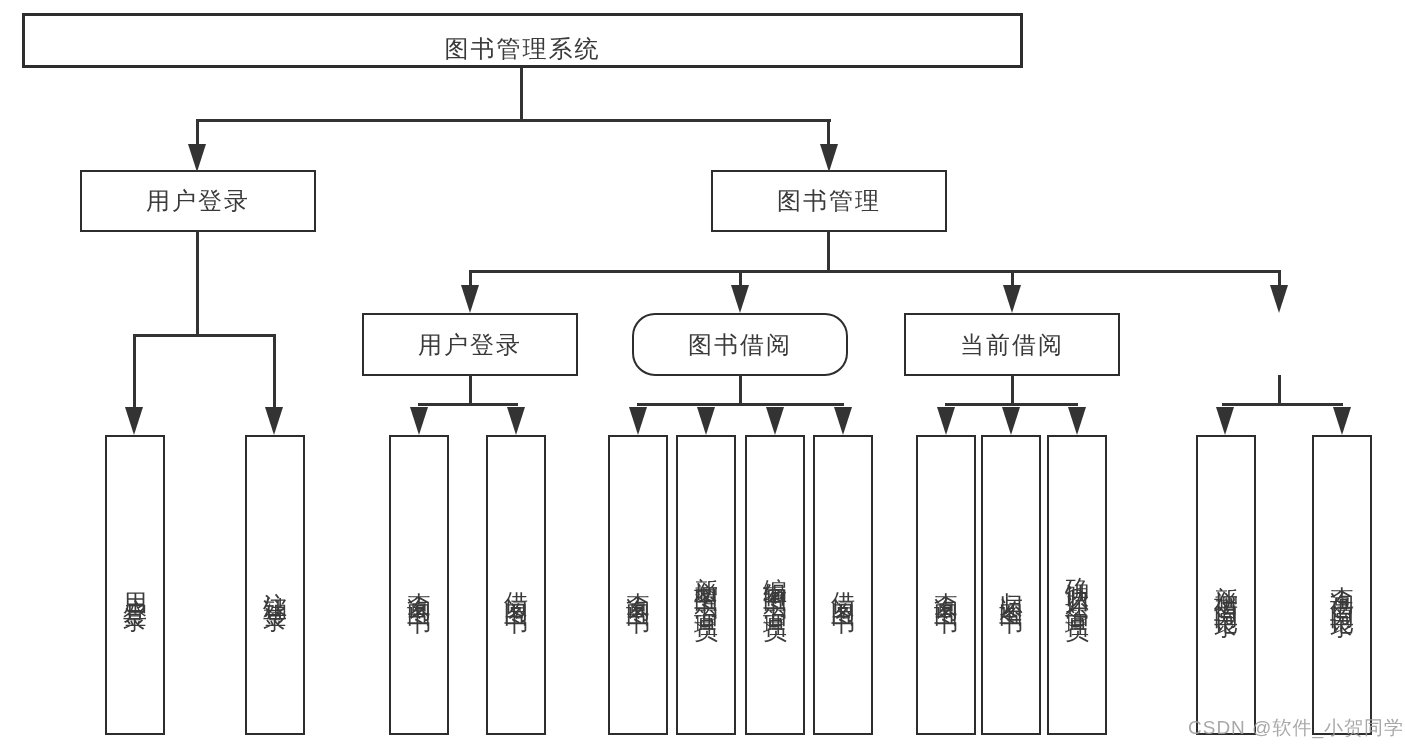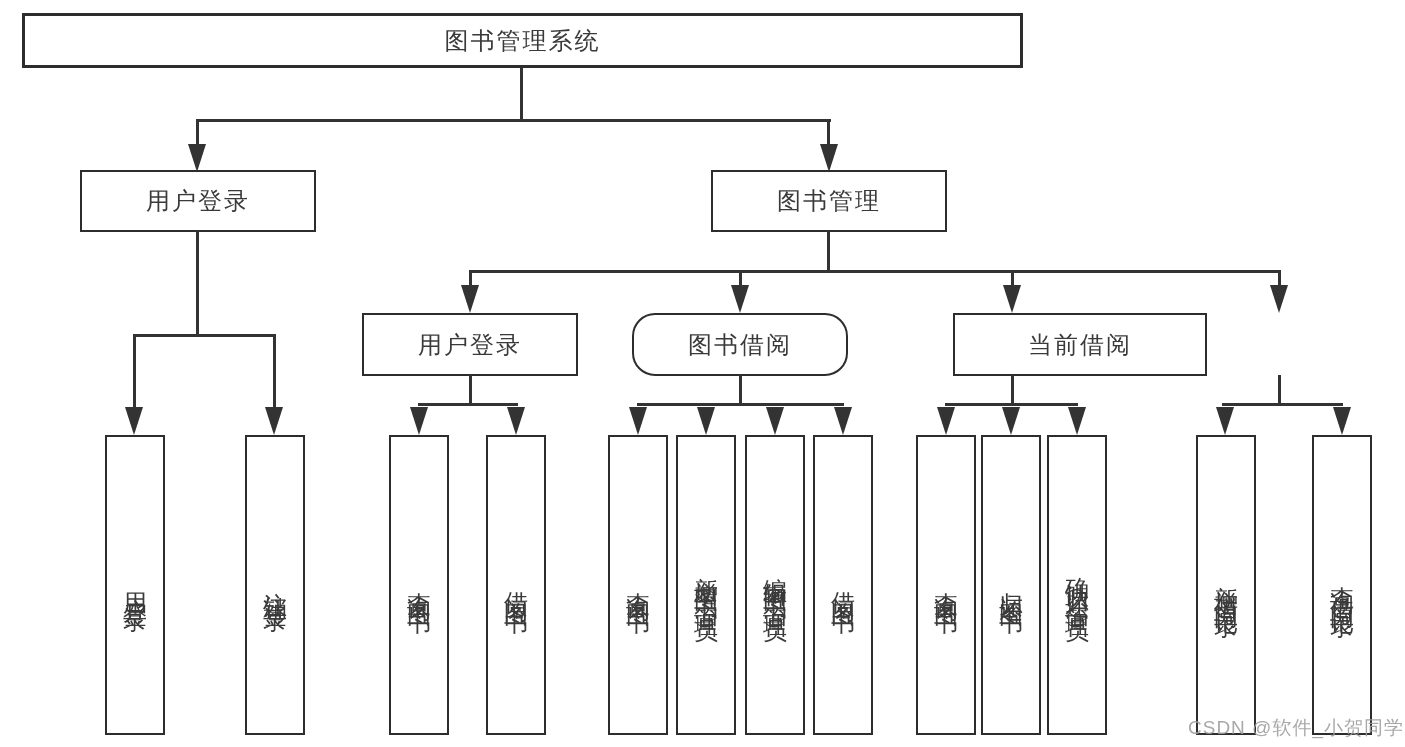--- a/index.html
+++ b/index.html
@@ -19,21 +19,21 @@
   .box{
     position:absolute;
     box-sizing:border-box;
     background:#ffffff;
     border:2px solid var(--border);
     display:flex;
     align-items:center;
     justify-content:center;
     color:var(--text);
   }
-  .box.root{border-width:3px;}
+  .box.root{border-width:3px;align-items:flex-end;}
   .box span{
     font-size:24px;
     letter-spacing:2px;
     color:var(--text);
     white-space:nowrap;
   }
   .leaf span{
     writing-mode:vertical-rl;
     text-orientation:mixed;
     letter-spacing:6px;
@@ -75,21 +75,21 @@
   <div class="box" style="left:711px;top:170px;width:236px;height:62px;">
     <span>图书管理</span>
   </div>
 
   <div class="box" style="left:362px;top:313px;width:216px;height:63px;">
     <span>用户登录</span>
   </div>
   <div class="box" style="left:632px;top:313px;width:216px;height:63px;border-radius:23px;">
     <span>图书借阅</span>
   </div>
-  <div class="box" style="left:953px;top:313px;width:254px;height:63px;">
+  <div class="box" style="left:904px;top:313px;width:216px;height:63px;">
     <span>当前借阅</span>
   </div>
 
   <div class="box leaf" style="left:105px;top:435px;width:60px;height:300px;">
     <span>用户登录</span>
   </div>
   <div class="box leaf" style="left:245px;top:435px;width:60px;height:300px;">
     <span>注销登录</span>
   </div>
   <div class="box leaf" style="left:389px;top:435px;width:60px;height:300px;">

